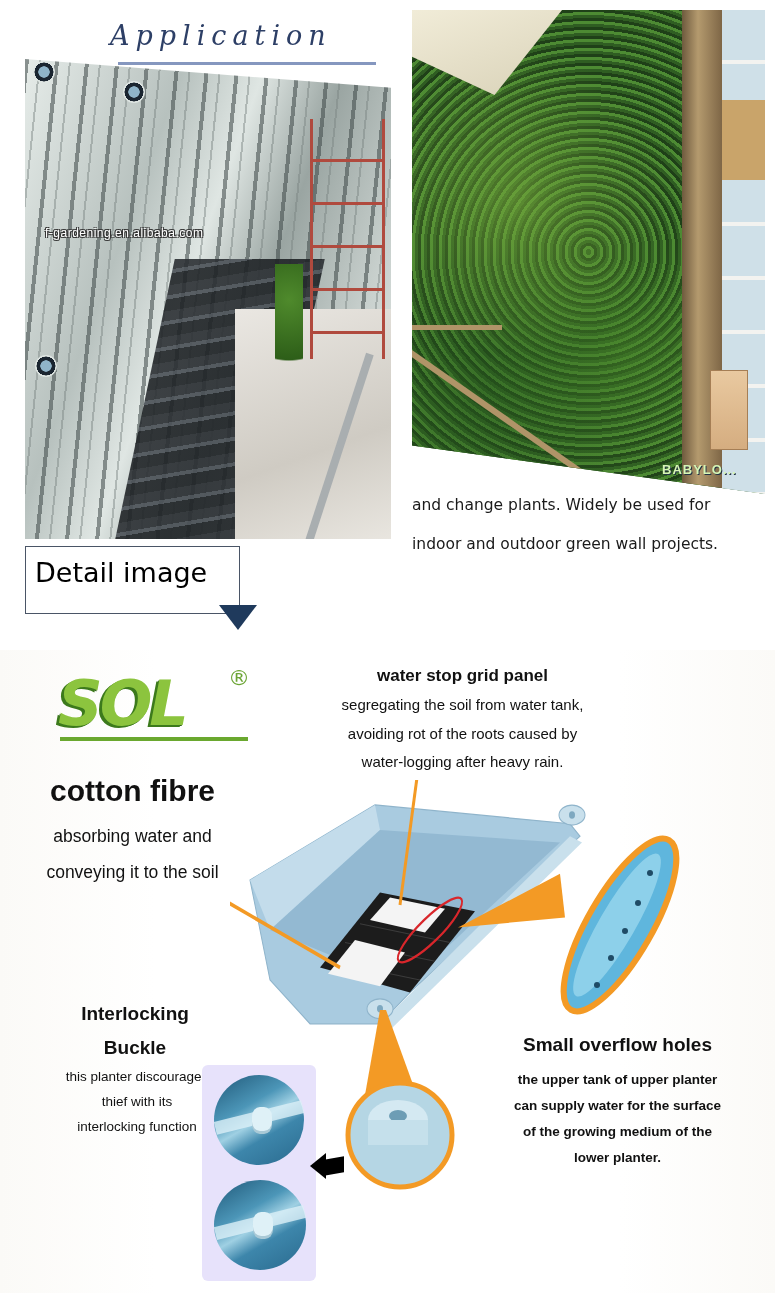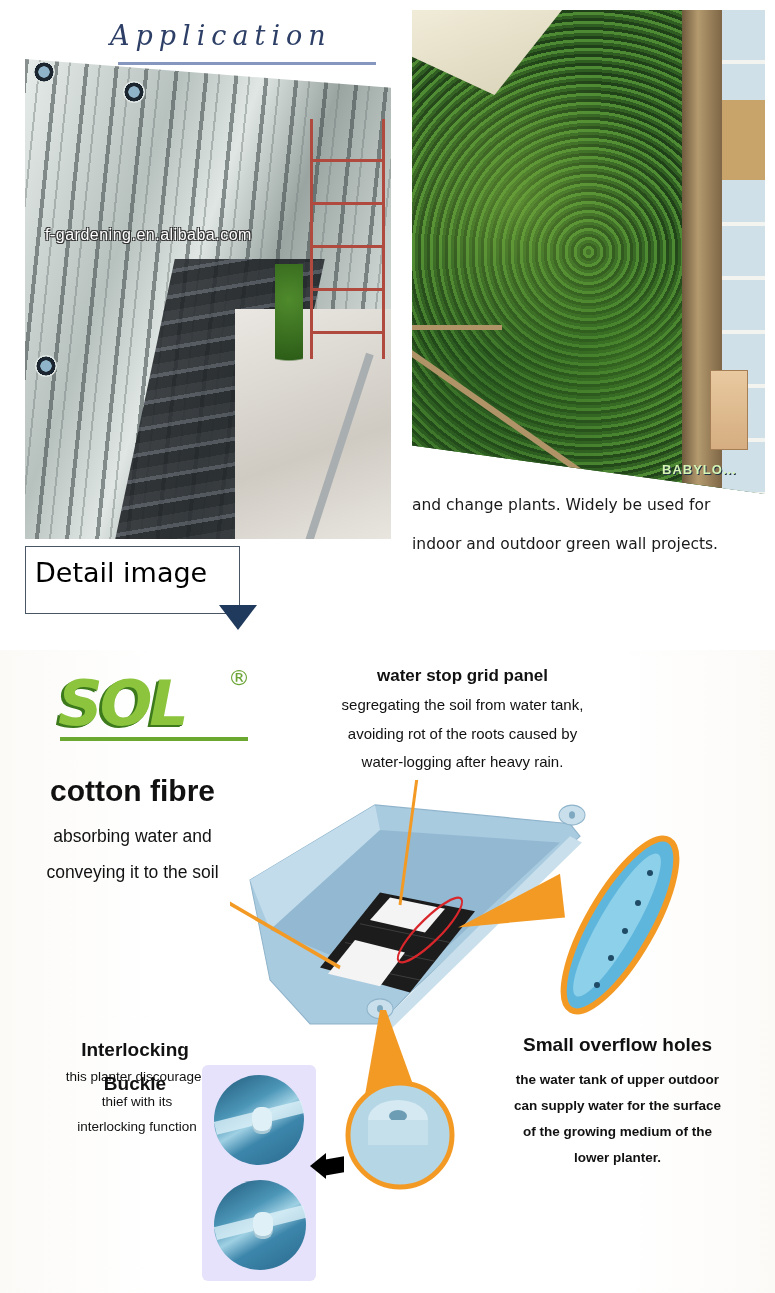--- a/index.html
+++ b/index.html
@@ -47,21 +47,21 @@
   .photo-left .rail {
     position: absolute; left: 310px; top: 290px; width: 8px; height: 200px;
     background: #a9aeb0; transform: rotate(18deg);
   }
   .photo-left .fan {
     position: absolute; width: 22px; height: 22px; border-radius: 50%;
     background: radial-gradient(circle, #8fb4c9 35%, #1a2530 38%, #1a2530 60%, #dfe6e3 62%);
   }
   .watermark {
     position: absolute; left: 45px; top: 226px;
-    font-size: 16px; color: #ffffff; letter-spacing: 0.5px;
+    font-size: 12px; color: #ffffff; letter-spacing: 0.5px;
     text-shadow: 1px 1px 0 #333, -1px -1px 0 #333, 1px -1px 0 #333, -1px 1px 0 #333;
   }
 
   .photo-right {
     position: absolute; left: 412px; top: 10px; width: 353px; height: 484px;
     clip-path: polygon(0 0, 100% 0, 100% 100%, 0 90%);
     background:
       radial-gradient(circle at 30% 40%, rgba(120,170,60,0.6), transparent 40%),
       radial-gradient(circle at 60% 70%, rgba(70,130,40,0.55), transparent 35%),
       radial-gradient(circle at 20% 80%, rgba(40,90,30,0.6), transparent 35%),
@@ -153,21 +153,21 @@
   .callout-body {
     position: absolute; color: #111; text-align: center; white-space: nowrap;
   }
 
   .cf-title { left: 20px; width: 225px; top: 774px; font-size: 30px; }
   .cf-body { left: 20px; width: 225px; top: 818px; font-size: 17.5px; line-height: 36px; }
 
   .ws-title { left: 330px; width: 265px; top: 666px; font-size: 17px; }
   .ws-body { left: 320px; width: 285px; top: 691px; font-size: 15px; line-height: 28.5px; }
 
-  .ib-title { left: 45px; width: 180px; top: 997px; font-size: 19px; line-height: 34px; margin-top: 36px; }
+  .ib-title { left: 45px; width: 180px; top: 997px; font-size: 19px; line-height: 34px; }
   .ib-body { left: 42px; width: 190px; top: 1064px; font-size: 13.5px; line-height: 25px; }
 
   .so-title { left: 495px; width: 245px; top: 1034px; font-size: 19px; }
   .so-body { left: 485px; width: 265px; top: 1067px; font-size: 13.5px; line-height: 26px; font-weight: bold; }
 
   
   .planter { position: absolute; left: 230px; top: 830px; width: 360px; height: 200px; }
 
   .lilac-card {
     position: absolute; left: 202px; top: 1065px; width: 114px; height: 216px;
@@ -322,17 +322,17 @@
   <div class="zoom-oval" style="left:12px;top:115px;width:92px;height:90px;">
     <div class="bar"></div>
     <div class="peg"></div>
   </div>
 </div>
 <div class="left-arrow"></div>
 <div class="left-arrow-tail"></div>
 
 <div class="callout-title so-title">Small overflow holes</div>
 <div class="callout-body so-body">
-  <div>the water tank of upper outdoor</div>
+  <div>the upper tank of upper planter</div>
   <div>can supply water for the surface</div>
   <div>of the growing medium of the</div>
   <div>lower planter.</div>
 </div>
 
 </body></html>

